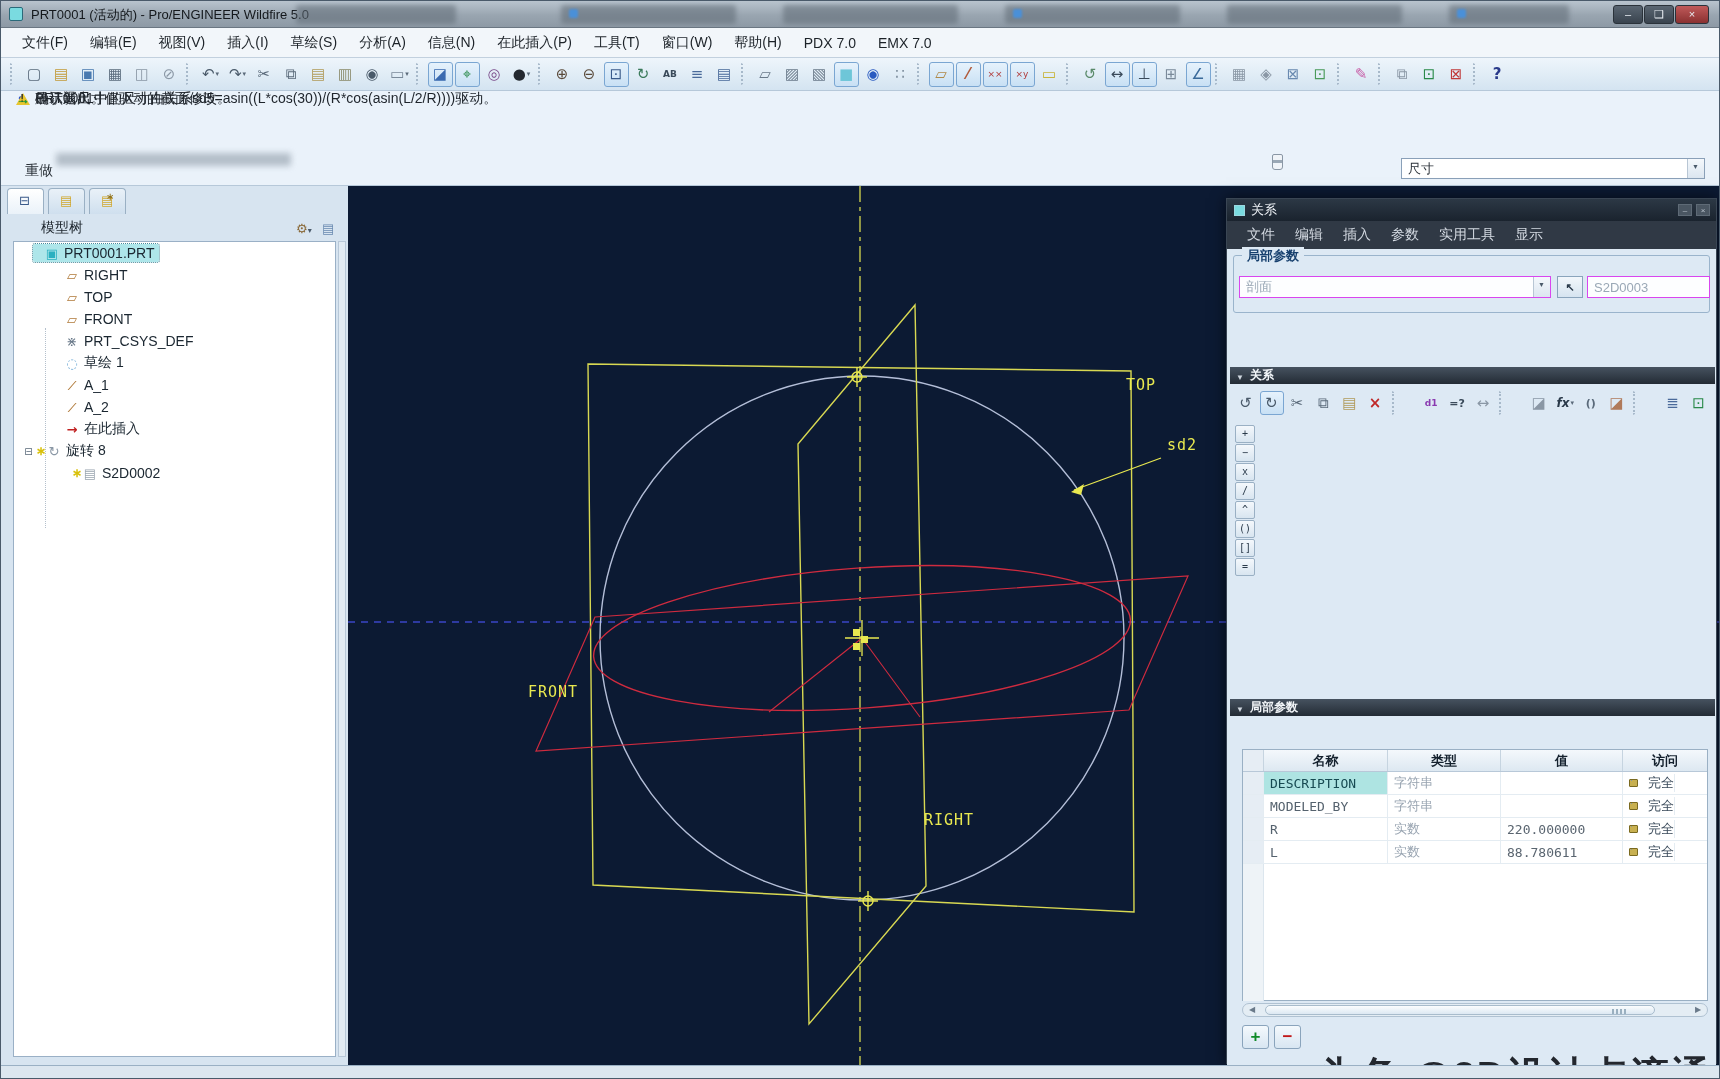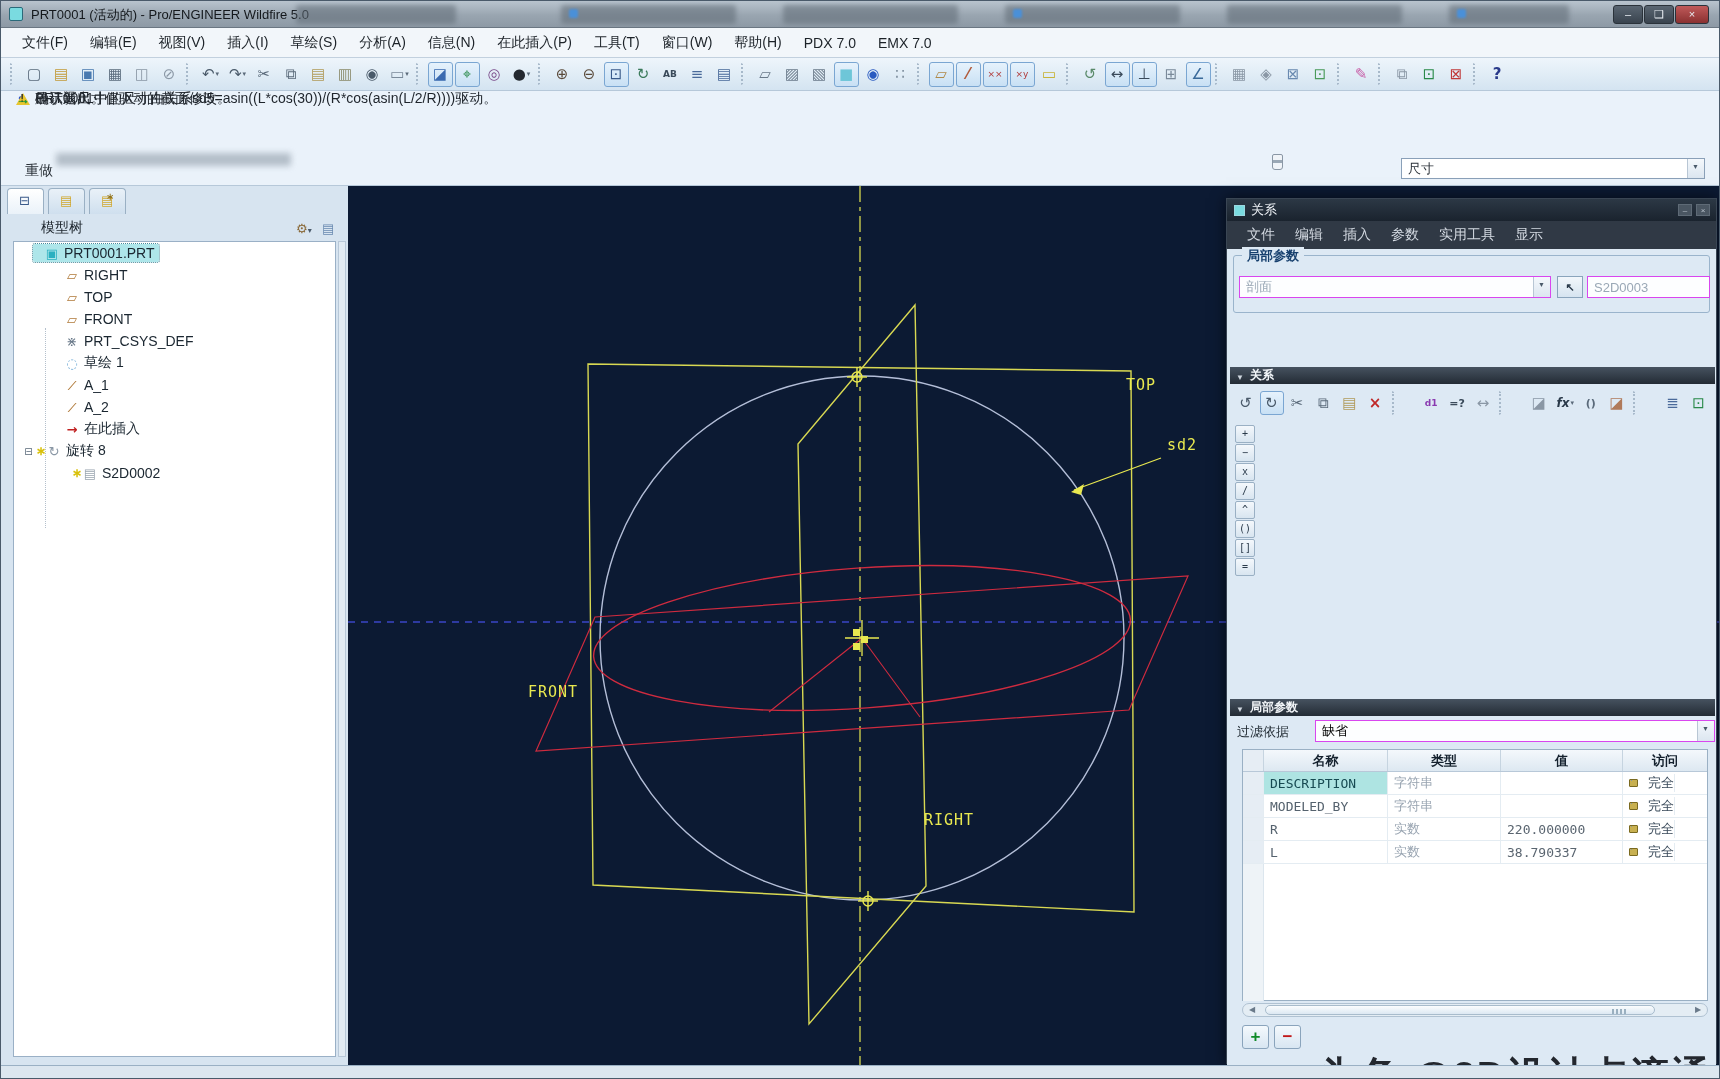--- a/index.html
+++ b/index.html
@@ -738,27 +738,20 @@
           <span class="mbtn">[]</span>
           <span class="mbtn">=</span>
         </div>
 
 
       <div class="sechdr" style="top:450px">
         <span class="arr"></span>
         <span>局部参数</span>
       </div>
 
-      <div class="filterrow">
-        <span class="flabel">过滤依据</span>
-        <div class="field f-combo">
-          <span class="val">缺省</span>
-          <span class="combo-arrow"></span>
-        </div>
-      </div>
 
       <div class="ptable">
         <div class="thead">
           <span class="c-handle"></span>
           <span class="c-name">名称</span>
           <span class="c-type">类型</span>
           <span class="c-value">值</span>
           <span class="c-access">访问</span>
         </div>
         <div>
@@ -790,21 +783,21 @@
               <span class="c-value">220.000000</span>
               <span class="c-access">
                 <span class="lock-icon"></span>
                 <span>完全</span>
               </span>
             </div>
             <div class="prow">
               <span class="c-handle"></span>
               <span class="c-name">L</span>
               <span class="c-type">实数</span>
-              <span class="c-value">38.790337</span>
+              <span class="c-value">88.780611</span>
               <span class="c-access">
                 <span class="lock-icon"></span>
                 <span>完全</span>
               </span>
             </div>
           </div>
         <div class="handlestrip"></div>
       </div>
 
       <div class="hscroll">

